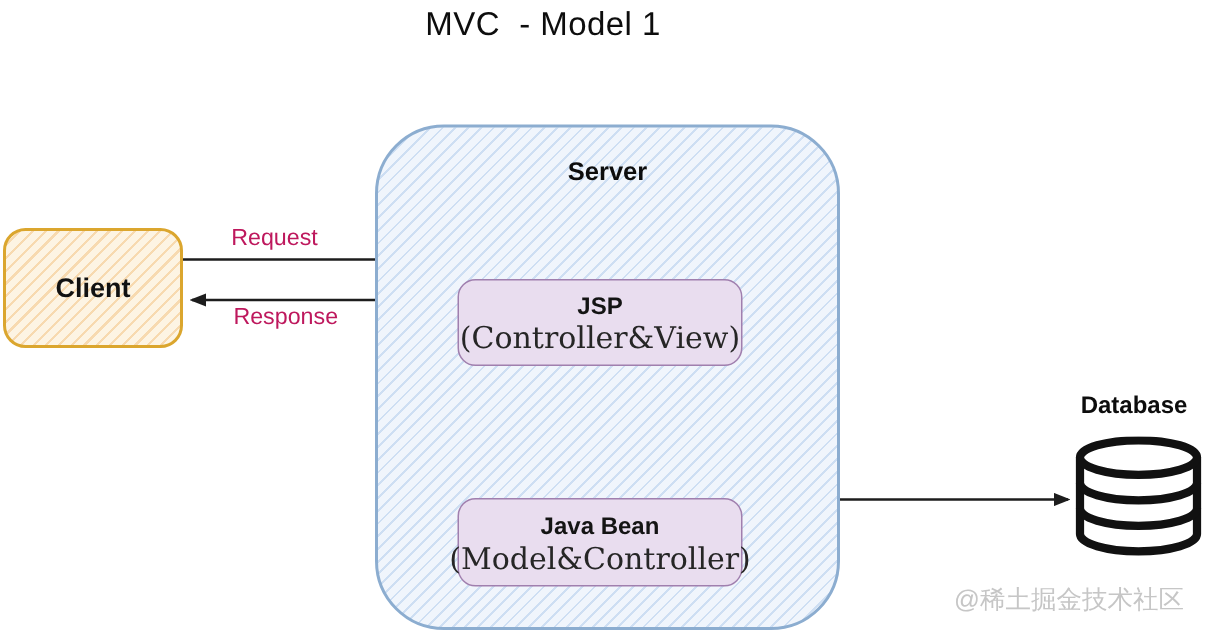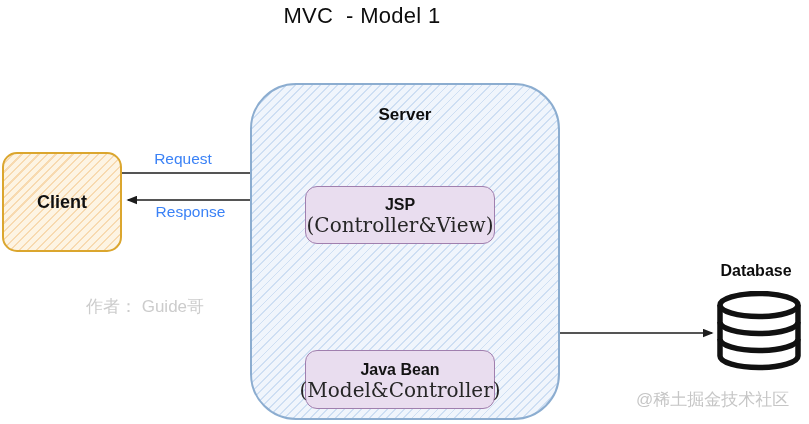--- a/index.html
+++ b/index.html
@@ -18,21 +18,21 @@
     text-align: center;
     font-size: 22px;
     font-weight: 400;
     color: #0d0d0d;
     white-space: pre;
     letter-spacing: 0.3px;
   }
   
   .client-box {
     position: absolute;
-    left: 2px; top: 152px; width: 120px; height: 100px;
+    left: 2px; top: 152px; width: 120px; height: 80px;
     background-color: #fdf4e3;
     background-image: repeating-linear-gradient(135deg,
       rgba(243,196,133,0.55) 0px, rgba(243,196,133,0.55) 1.5px,
       transparent 1.5px, transparent 6px);
     border: 2px solid #dba62e;
     border-radius: 15px;
     display: flex; align-items: center; justify-content: center;
   }
   .client-box .node-label {
     font-size: 18px; font-weight: 700; color: #111;
@@ -56,21 +56,21 @@
   .purple-box {
     position: absolute;
     left: 305px; width: 190px;
     background: #e9ddef;
     border: 1.5px solid #a07fae;
     border-radius: 12px;
     display: flex; flex-direction: column;
     align-items: center; justify-content: center; margin-top: 32px;
   }
   .jsp-box { top: 154px; height: 58px; }
-  .javabean-box { top: 318px; height: 59px; text-align: right; }
+  .javabean-box { top: 300px; height: 59px; text-align: right; }
   .node-title { font-size: 16px; font-weight: 700; color: #141414; line-height: 20px; }
   .node-sub {
     font-family: "DejaVu Serif", serif;
     font-size: 20px; color: #262626; line-height: 20px;
   }
   
   .db-label {
     position: absolute;
     left: 703px; top: 262px; width: 106px;
     text-align: center;
@@ -82,21 +82,21 @@
   }
   
   .arrows {
     position: absolute;
     left: 0; top: 0; width: 809px; height: 424px;
     pointer-events: none;
   }
   .edge-label {
     position: absolute;
     font-size: 15.5px;
-    color: #3b82f6;
+    color: #be185d;
     text-align: center;
   }
   .request-label  { left: 128px; top: 150px; width: 110px; }
   .response-label { left: 133px; top: 203px; width: 115px; }
   
   .wm-left {
     position: absolute;
     left: 45px; top: 296px; width: 200px;
     text-align: center;
     font-size: 17px; line-height: 22px;
@@ -151,17 +151,16 @@
     <path d="M6,14 V65 A39,11.5 0 0 0 84,65 V14" fill="#ffffff" stroke="#111111" stroke-width="5.5"></path>
     <path d="M6,31 A39,11.5 0 0 0 84,31" fill="none" stroke="#111111" stroke-width="5.5"></path>
     <path d="M6,48 A39,11.5 0 0 0 84,48" fill="none" stroke="#111111" stroke-width="5.5"></path>
     <ellipse cx="45" cy="14" rx="39" ry="11.5" fill="#ffffff" stroke="#111111" stroke-width="5.5"></ellipse>
   </svg>
 
   <div class="edge-label request-label">Request</div>
   <div class="edge-label response-label">Response</div>
 
   <div class="wm-left">
-    <div>作者： Guide哥</div>
   </div>
   <div class="wm-br">@稀土掘金技术社区</div>
 
 </div>
 
 </body></html>

